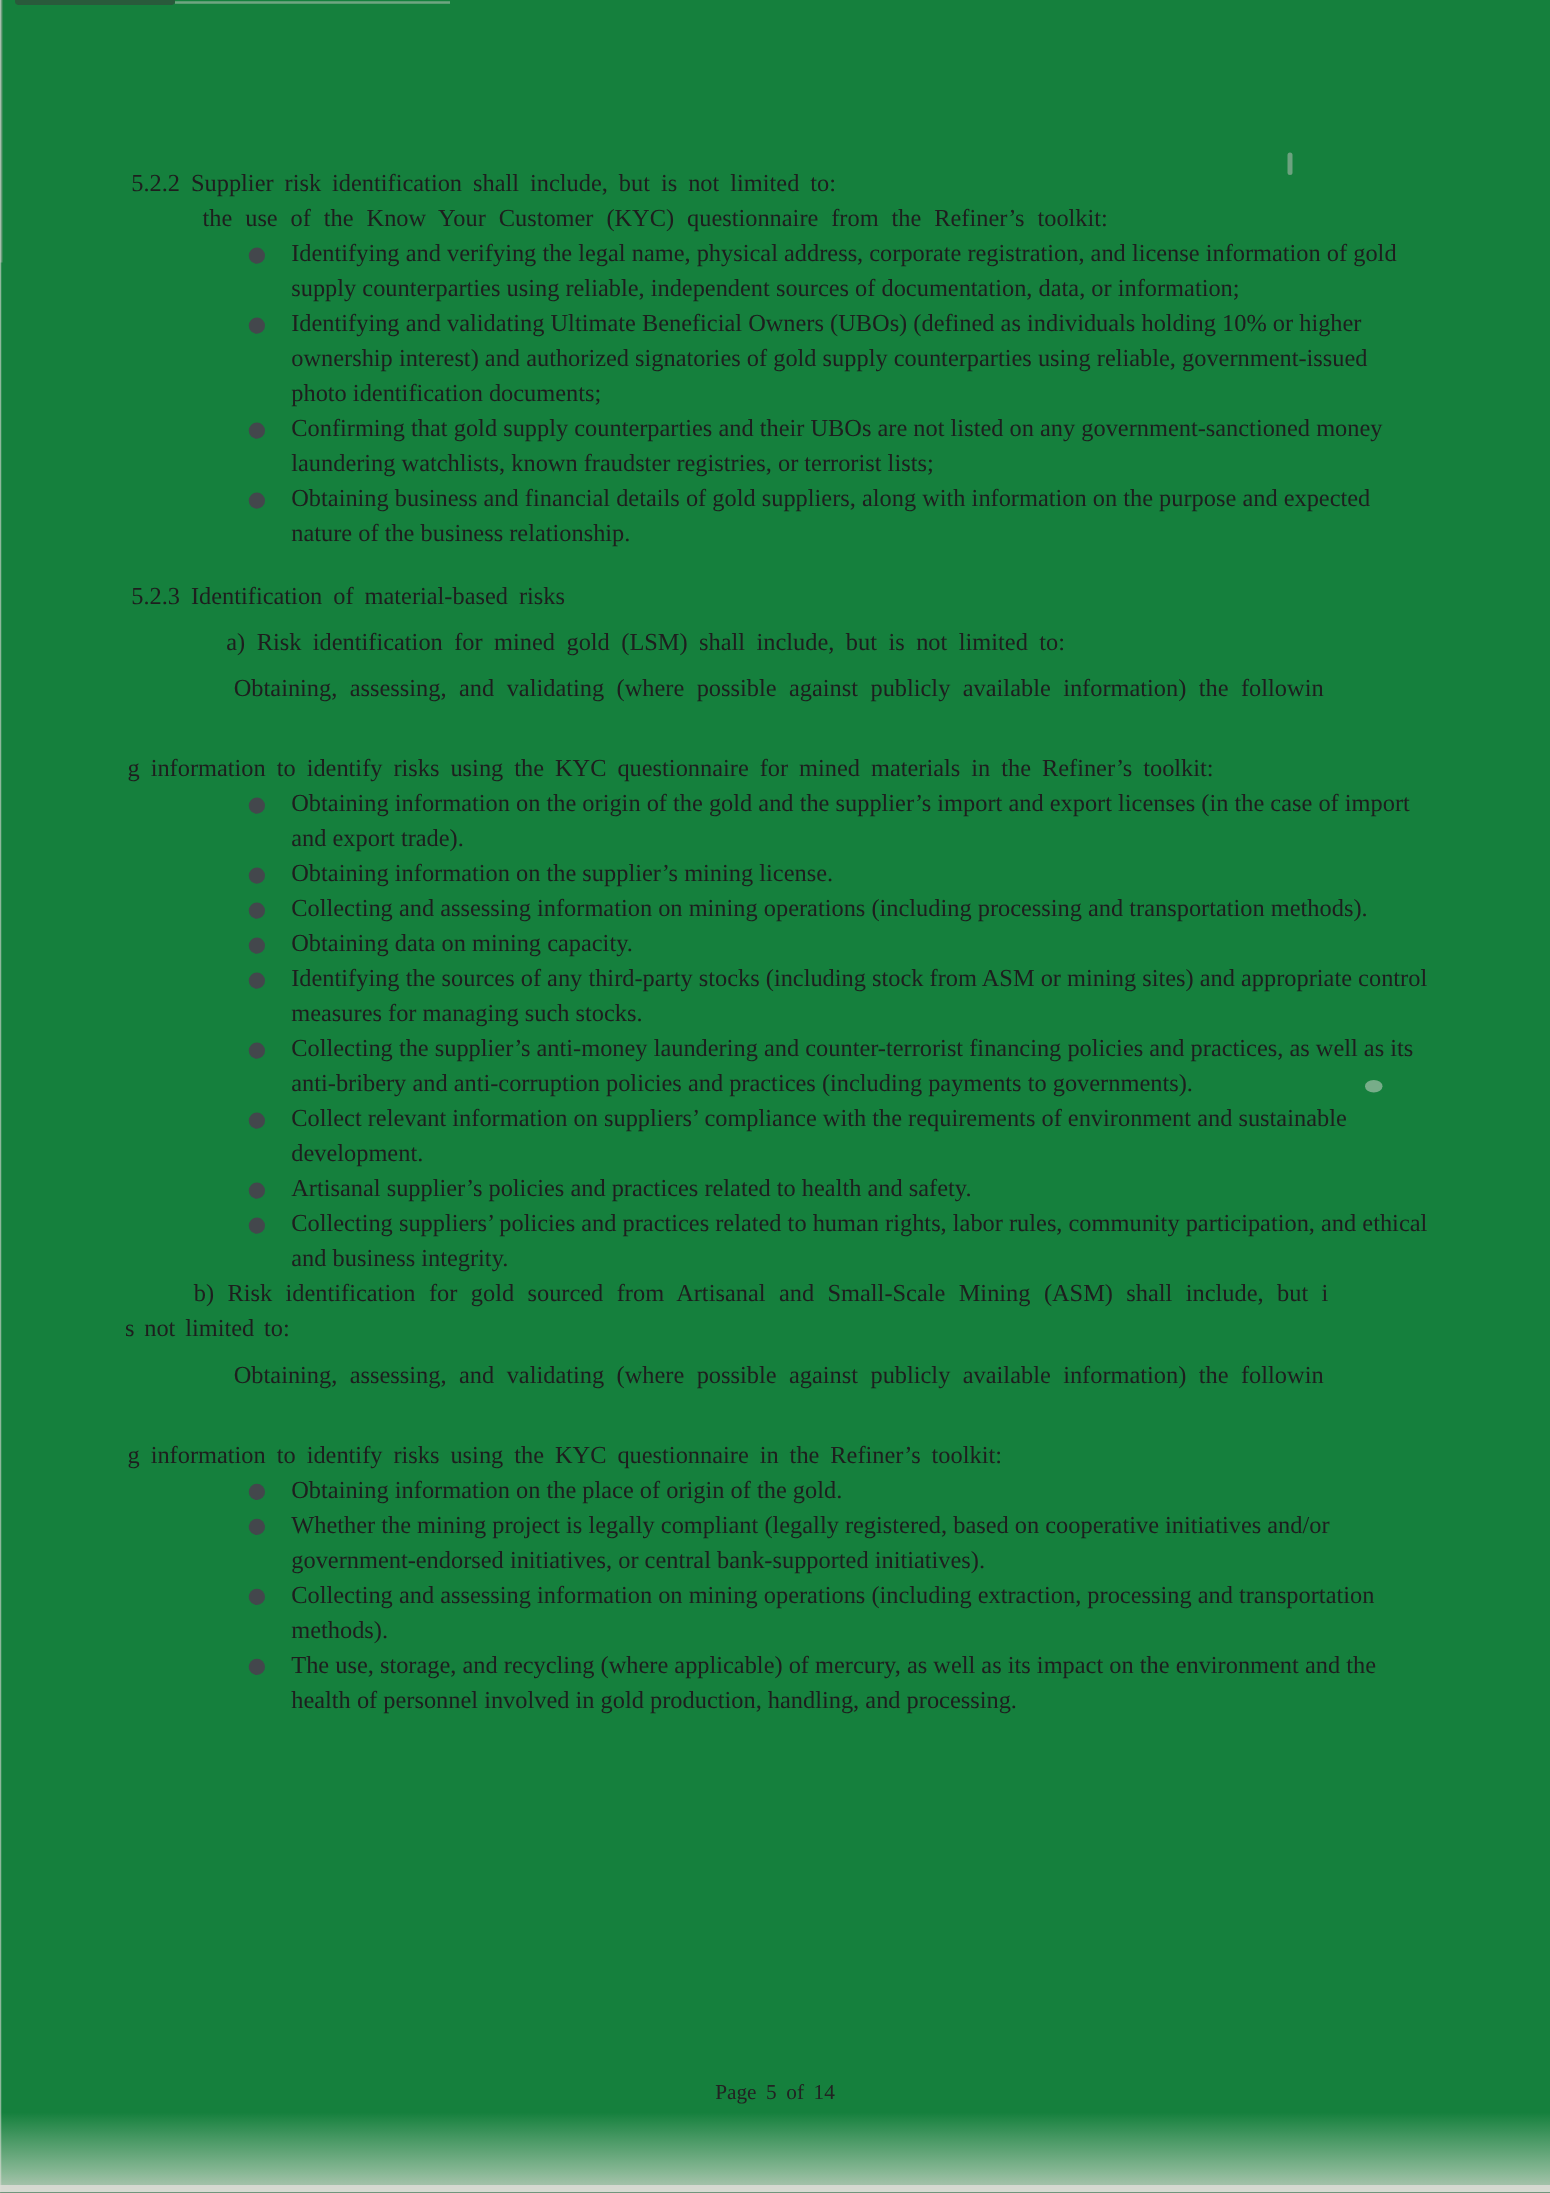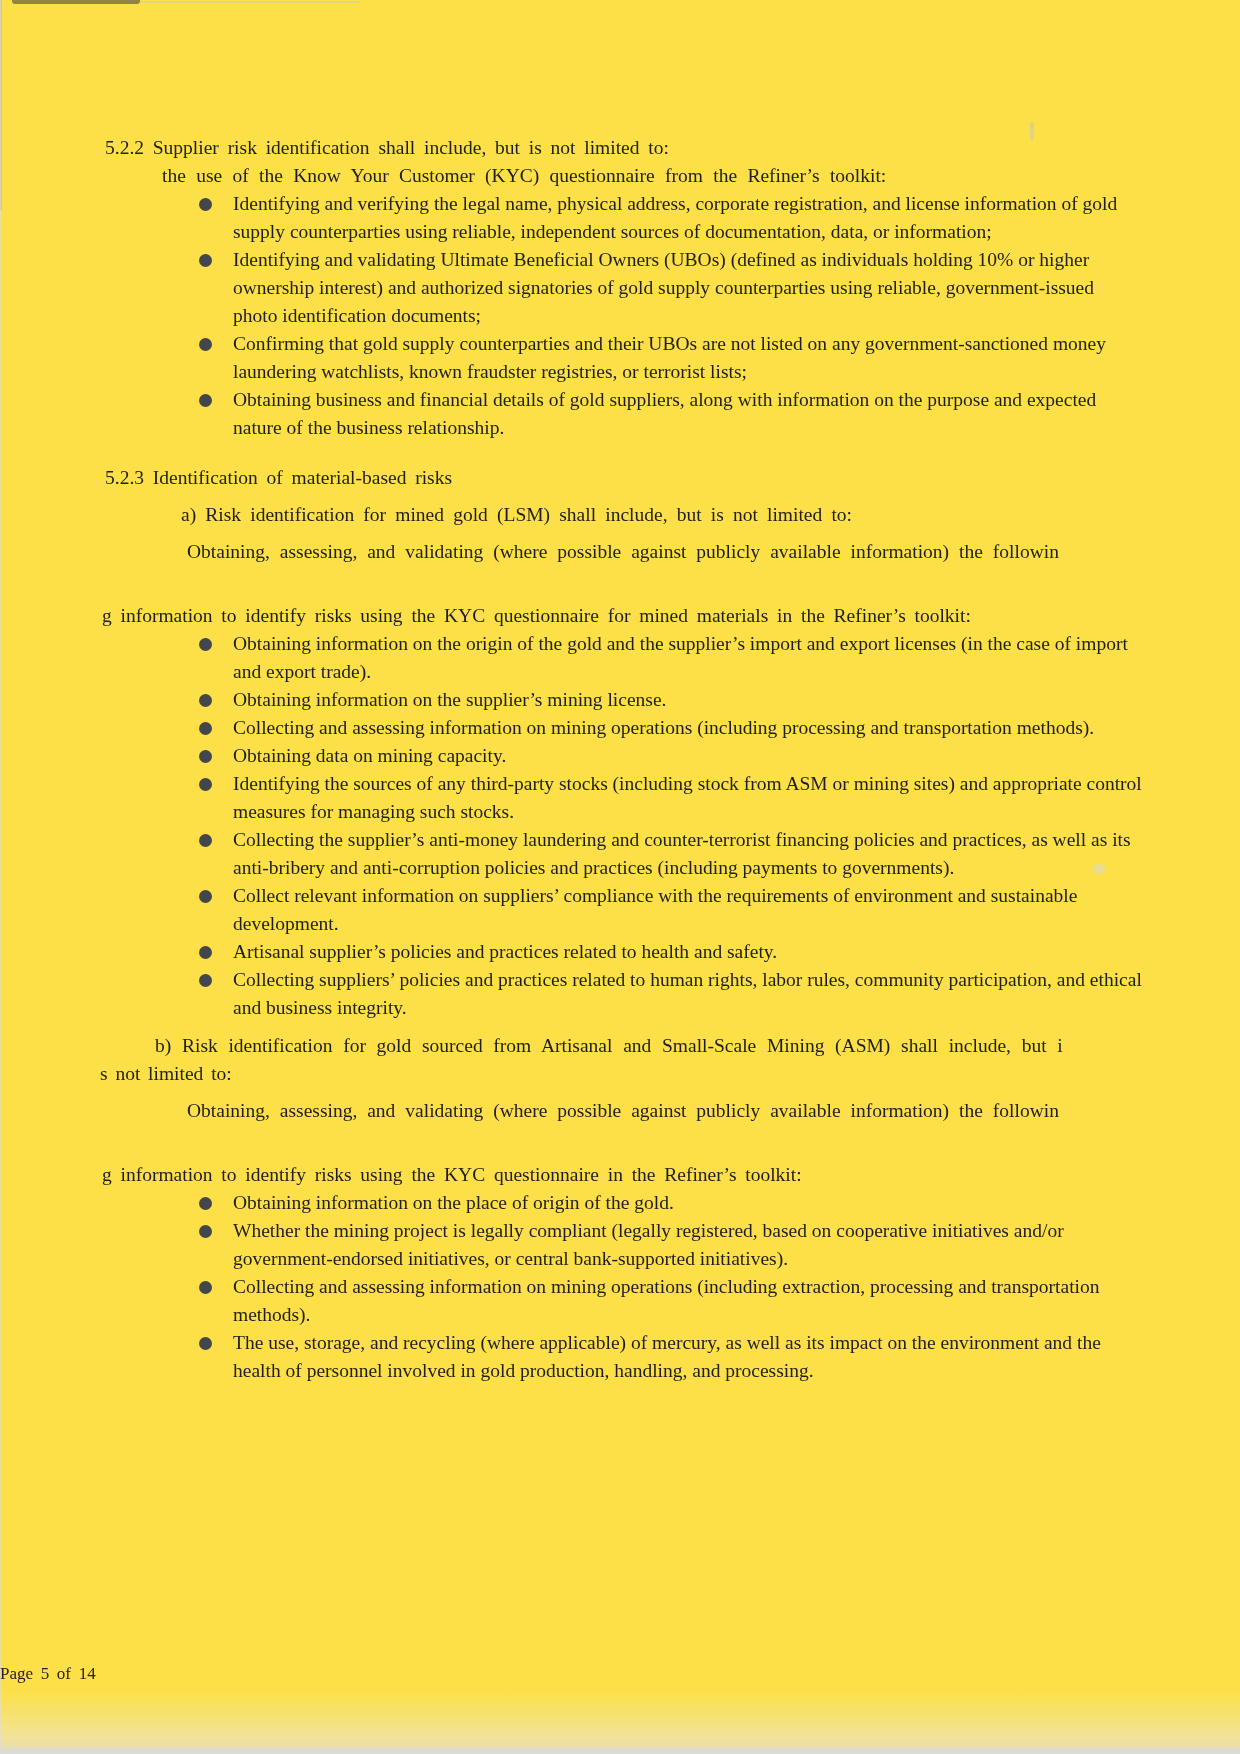--- a/index.html
+++ b/index.html
@@ -1,20 +1,20 @@
 <!DOCTYPE html>
 <html><head>
 <meta charset="utf-8">
 <style>
   html,body { margin:0; padding:0; background:#8a8a8a; }
   .page {
     position:relative;
     width:1240px; height:1754px;
     margin:0 auto;
-    background:#fde047;
+    background:#15803d;
     overflow:hidden;
     font-family:"Liberation Serif","DejaVu Serif",serif;
     color:#1e1e1e;
     font-size:19.5px;
     line-height:28px;
   }
   .content {
     position:absolute; left:0; top:0; right:0;
     padding:134px 98px 0 105px;
   }
@@ -22,34 +22,35 @@
   .blk:first-child { margin-top:0; }
 
   .heading { margin-top:22px; word-spacing:0.20em; }
   .subline { margin-left:57px; word-spacing:0.28em; }
   .alpha   { margin-top:9px; margin-left:76px; word-spacing:0.22em; }
 
   .splitpara { margin-top:9px; }
   .splitpara .l1 { margin-left:82px; word-spacing:0.26em; }
   .splitpara .l2 { margin-left:-3px; word-spacing:0.20em;margin-top:36px; }
 
-  .splitline { margin-top:10px; }
+  .splitline { }
   .splitline .l1 { margin-left:50px; word-spacing:0.30em; }
   .splitline .l2 { margin-left:-5px; word-spacing:0.15em; }
 
   .bullet { display:flex; margin-left:94px; }
   .dot {
     flex:none; width:13px; height:13px; margin-top:8px;
     border-radius:50%;
     background:#43474c;
   }
   .btxt { margin-left:21px; max-width:909px; }
 
   .footer {
     position:absolute; left:0; right:0; top:1660px;
+    text-align:center;
     font-size:17px; word-spacing:0.2em;
     color:#222;
   }
 
   
   .smudge-top {
     position:absolute; left:12px; top:0; width:128px; height:4px;
     background:#3a3a3a; opacity:.55; border-radius:0 0 3px 3px;
   }
   .hairline-top {

